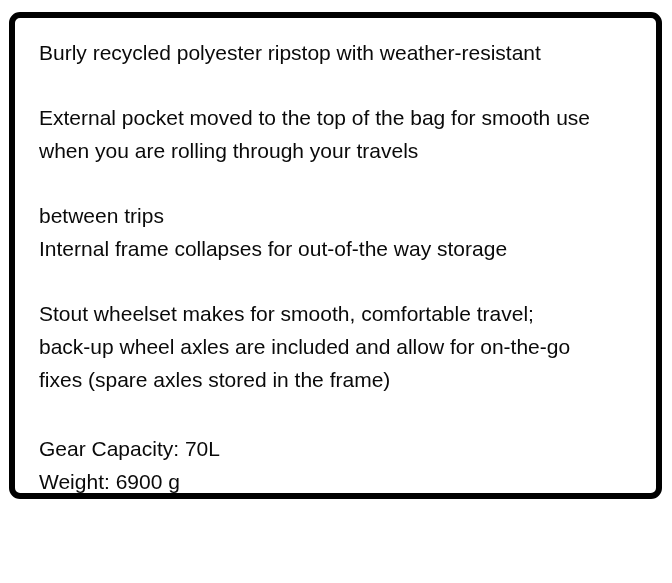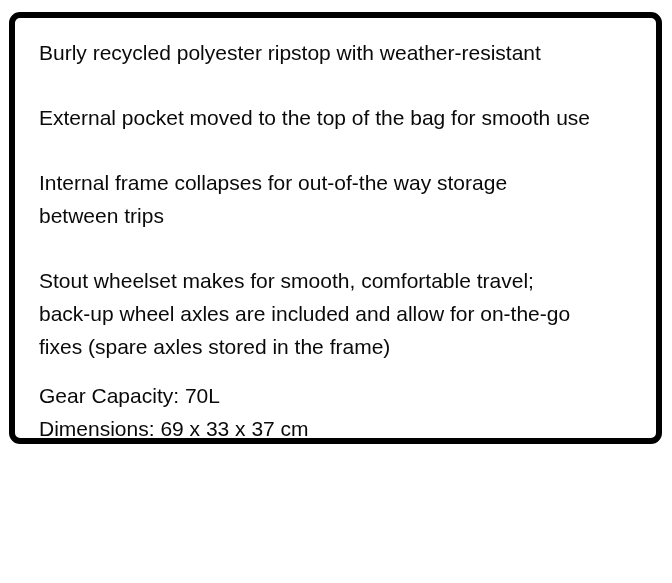--- a/index.html
+++ b/index.html
@@ -19,66 +19,66 @@
     position: relative;
     width: 672px;
     height: 583px;
     background: var(--bg);
   }
   .card {
     position: absolute;
     left: 9px;
     top: 12px;
     width: 653px;
-    height: 432px;
+    height: 487px;
     background: var(--bg);
     border: 6px solid var(--border-color);
     border-radius: 11px;
     padding: 18px 24px 0 24px;
     overflow: hidden;
   }
   .para {
     font-size: 21px;
     line-height: 33px;
     color: var(--text-color);
     margin: 0 0 32px 0;
     font-weight: 400;
   }
-  .para.tight-gap { margin-bottom: 16px; }
+  .para.tight-gap { margin-bottom: 36px; }
   .para.specs { margin-bottom: 0; }
   .line {
     display: block;
     white-space: pre;
   }
 </style>
 </head>
 <body>
 
 <div class="page">
   <section class="card">
 
     <p class="para">
       <span class="line">Burly recycled polyester ripstop with weather-resistant</span>
     </p>
 
     <p class="para">
       <span class="line">External pocket moved to the top of the bag for smooth use</span>
+      <span class="line">when you are rolling through your travels</span>
     </p>
 
     <p class="para">
+      <span class="line">between trips</span>
       <span class="line">Internal frame collapses for out-of-the way storage</span>
-      <span class="line">between trips</span>
     </p>
 
     <p class="para tight-gap">
       <span class="line">Stout wheelset makes for smooth, comfortable travel;</span>
       <span class="line">back-up wheel axles are included and allow for on-the-go</span>
       <span class="line">fixes (spare axles stored in the frame)</span>
     </p>
 
     <p class="para specs">
       <span class="line">Gear Capacity: 70L</span>
-      <span class="line">Dimensions: 69 x 33 x 37 cm</span>
       <span class="line">Weight: 6900 g</span>
     </p>
 
   </section>
 </div>
 
 </body></html>

